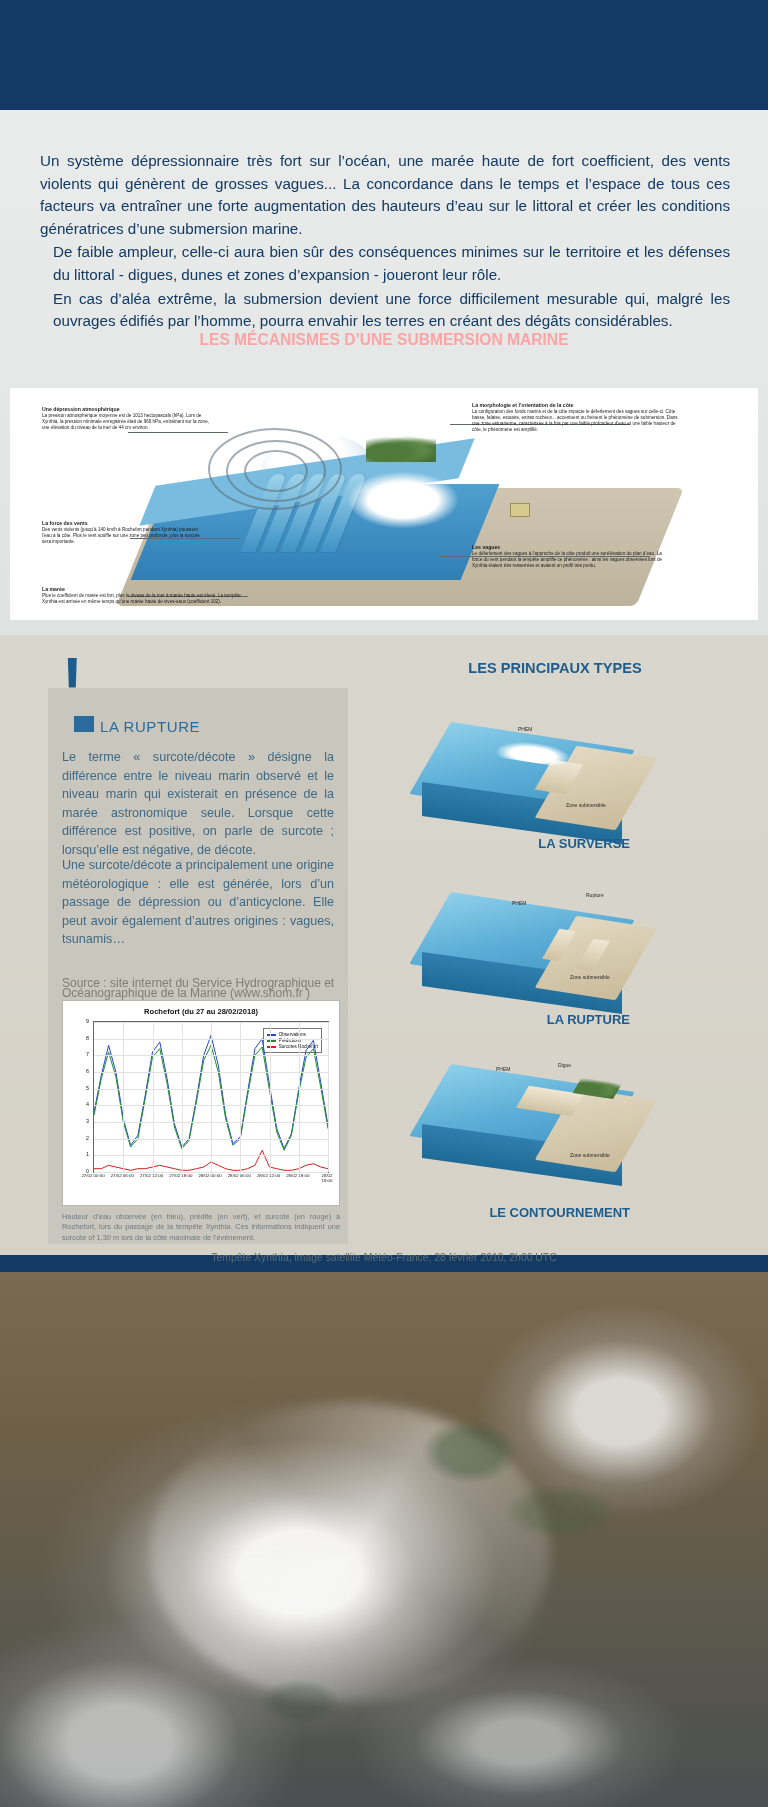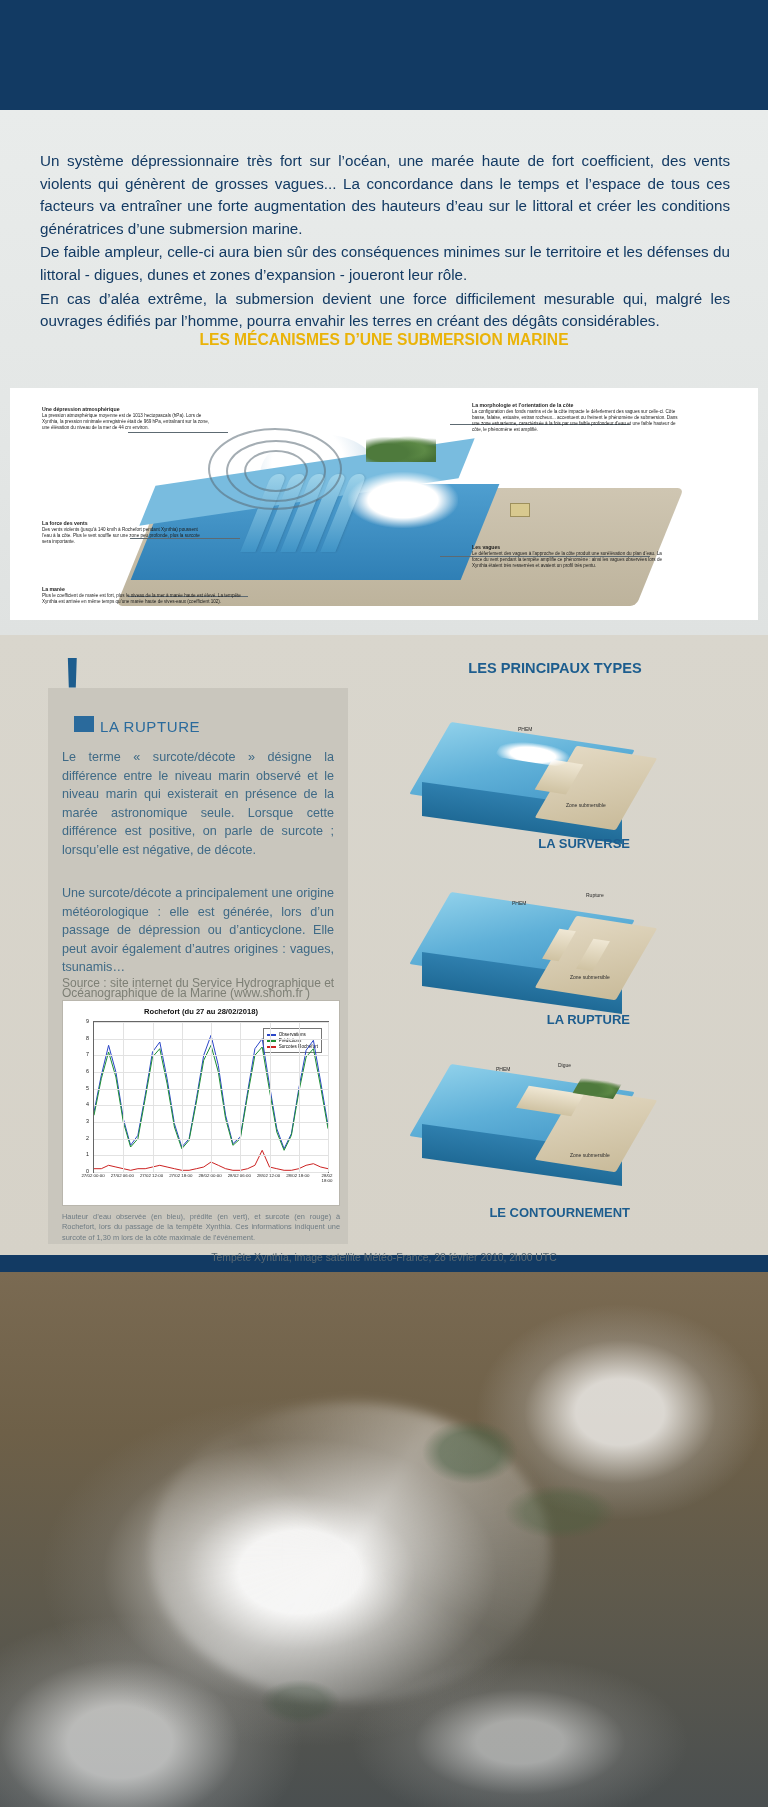--- a/index.html
+++ b/index.html
@@ -73,28 +73,28 @@
   .intro {
     position: absolute;
     left: 40px; top: 150px;
     width: 690px;
     color: #133a63;
     font-size: 15.2px;
     line-height: 22.6px;
     text-align: justify;
   }
   .intro p { margin: 0 0 0 0; }
-  .intro p + p { margin-top: 1px; }
+  .intro p + p { margin-top: 1px; margin-left: 13px; }
 
   .subtitle {
     position: absolute;
     left: 0; top: 330px;
     width: 768px;
     text-align: center;
-    color: #eab308;
+    color: #fca5a5;
     font-size: 15.6px;
     font-weight: bold;
     line-height: 20px;
   }
 
   
   .schema {
     position: absolute;
     left: 10px; top: 388px;
     width: 748px; height: 232px;
@@ -199,21 +199,21 @@
   .card-title {
     position: absolute; left: 100px; top: 718px;
     color: #2a6a9c; font-size: 15px; letter-spacing: .6px;
   }
   .card-text {
     position: absolute; left: 62px; top: 748px;
     width: 272px;
     color: #3f6a86; font-size: 12.6px; line-height: 18.6px; text-align: justify;
   }
   .card-text2 {
-    position: absolute; left: 62px; top: 884px;
+    position: absolute; left: 62px; top: 856px;
     width: 272px;
     color: #3f6a86; font-size: 12.6px; line-height: 18.6px; text-align: justify;
   }
   .card-source {
     position: absolute; left: 62px; top: 978px;
     width: 276px;
     color: #7d7f75; font-size: 12px; line-height: 10px;
   }
   .card-caption {
     position: absolute; left: 62px; top: 1212px;

